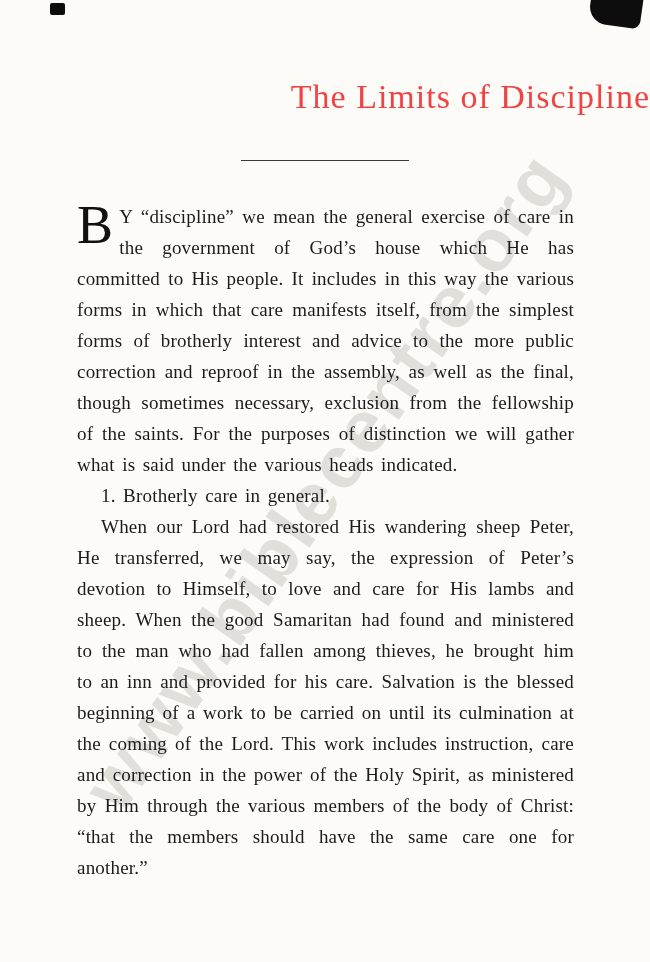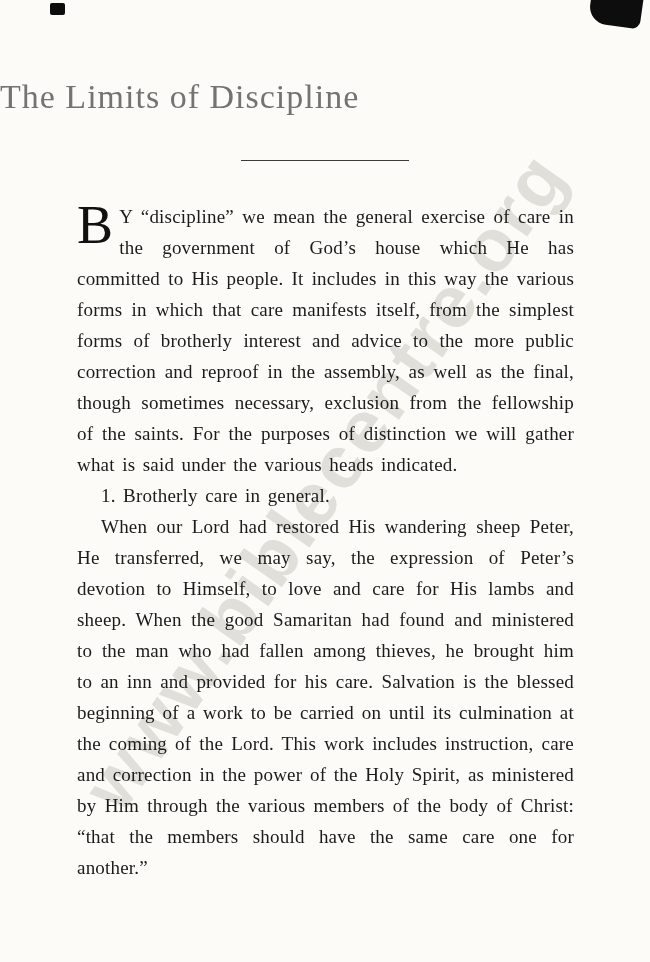--- a/index.html
+++ b/index.html
@@ -47,25 +47,25 @@
     letter-spacing: 3px;
     color: rgba(160, 158, 150, 0.30);
     white-space: nowrap;
     pointer-events: none;
     user-select: none;
   }
 
   .title {
     margin: 0;
     padding-top: 78px;
-    text-align: left;
+    text-align: right;
     font-size: 34px;
     font-weight: normal;
     letter-spacing: 1px;
-    color: #737373;
+    color: #ef4444;
   }
 
   .divider {
     width: 168px;
     height: 0;
     border-top: 1.5px solid #3a3a3a;
     margin: 44px auto 0 auto;
   }
 
   .body-text {

